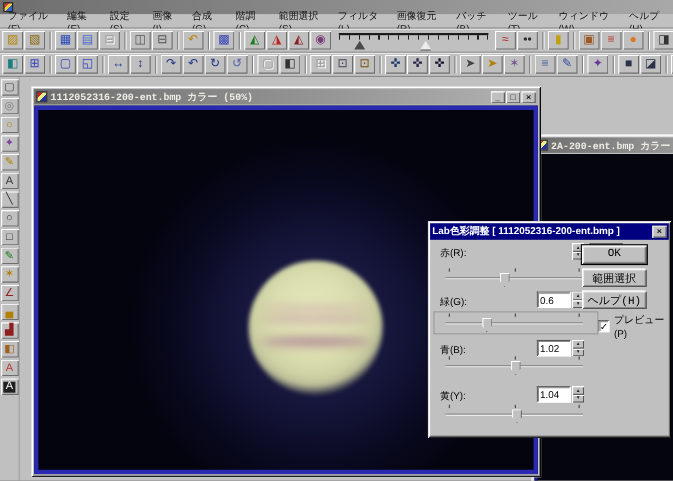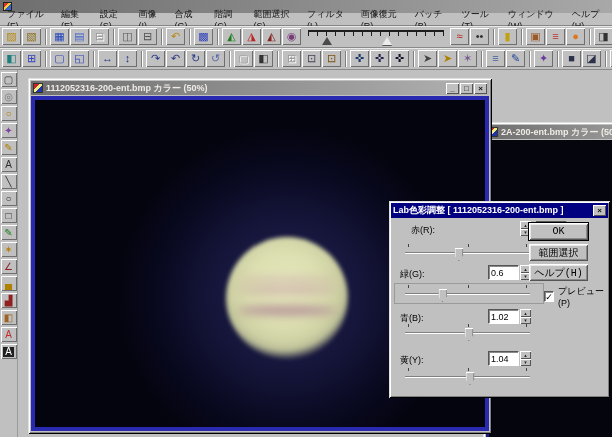--- a/index.html
+++ b/index.html
@@ -38,21 +38,21 @@
 
   
   .workspace { position:absolute; left:18px; top:70px; right:0; bottom:0; background:#c0c0c0; overflow:hidden; }
   .win { position:absolute; background:#c0c0c0;
     box-shadow:inset 1px 1px 0 #dfdfdf, inset -1px -1px 0 #000, inset 2px 2px 0 #fff, inset -2px -2px 0 #808080; }
   .win-title { position:absolute; left:3px; top:3px; right:3px; height:14px;
     background:linear-gradient(90deg,#6e6e6e,#b2b2b2); color:#efece6;
     display:flex; align-items:center; gap:3px; padding:0 2px; font-weight:bold; white-space:nowrap; overflow:hidden; }
   .doc-icon { width:10px; height:10px; flex:none; border:1px solid #333;
     background:linear-gradient(135deg,#c22 0 35%,#ee8 35% 60%,#23a 60%); }
-  .win-title .t-text { flex:1 1 auto; overflow:hidden; }
+  .win-title .t-text { flex:1 1 auto; overflow:hidden;font-family:Liberation Mono, monospace; }
   .win-ctrls { display:flex; gap:1px; flex:none; }
   .win-btn { width:13px; height:11px; background:#c0c0c0; border:none; font-size:8px; line-height:9px; color:#111;
     box-shadow:inset 1px 1px 0 #fff, inset -1px -1px 0 #555; font-weight:bold; padding:0; }
   #window1 { left:10px; top:8px; width:464px; height:356px; z-index:2; }
   #window2 { left:465px; top:52px; width:220px; height:400px; z-index:1; }
   .client1 { position:absolute; left:3px; top:18px; right:3px; bottom:3px; background:#04040d;
     border:4px solid #2a2ab0; box-shadow:inset 0 0 0 1px #12124a; overflow:hidden; }
   .sky { position:absolute; inset:0;
     background:radial-gradient(circle 170px at 56% 60%, #232350 0%, #15153a 45%, #090920 75%, #04040f 100%); }
   .client2 { position:absolute; left:3px; top:18px; right:3px; bottom:3px; background:#05050e; border-left:3px solid #1c1c86; }
@@ -369,21 +369,21 @@
       </div>
     </div>
   </div>
 
   <div class="dlg">
     <div class="dlg-title">
       <span class="t-text">Lab色彩調整 [ 1112052316-200-ent.bmp ]</span>
       <button class="win-btn">×</button>
     </div>
 
-    <span class="lbl" style="left:22px;top:23px">赤(R):</span>
+    <span class="lbl" style="left:11px;top:23px">赤(R):</span>
     <input class="edit" style="left: 99px; top: 20px; margin-left: 48px;" value="0.86">
     <span class="spin" style="left:131px;top:20px">
       <button>▴</button>
       <button>▾</button>
     </span>
     <div class="slider" style="left:16px;top:43px;width:125px">
       <span class="tick t0"></span>
         <span class="tick t1"></span>
         <span class="tick t2"></span>
       <div class="track"></div>

